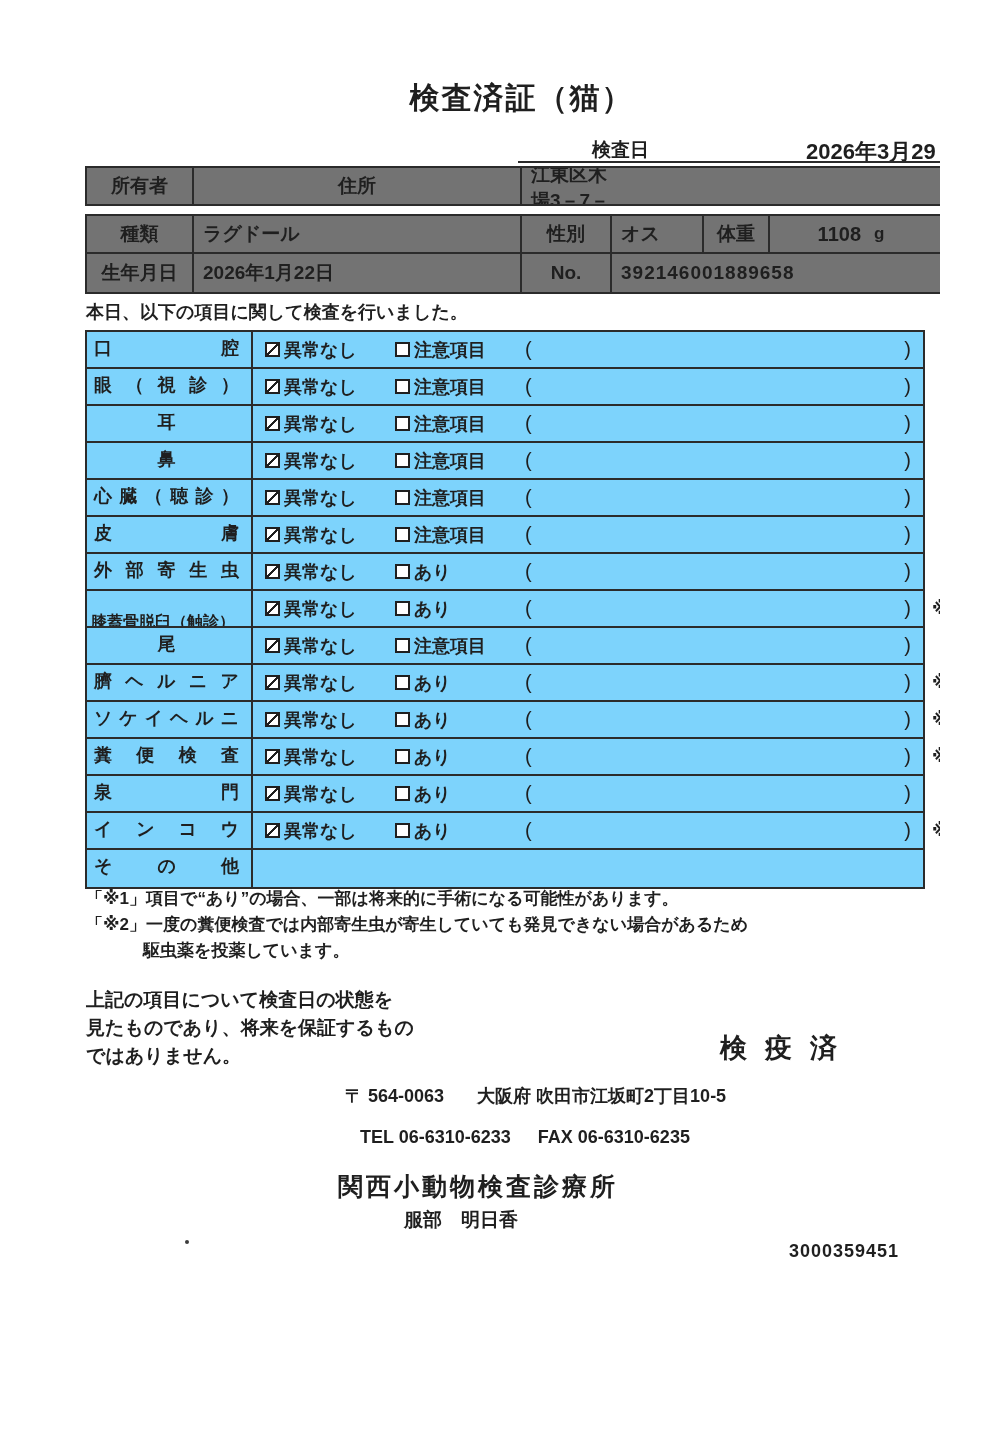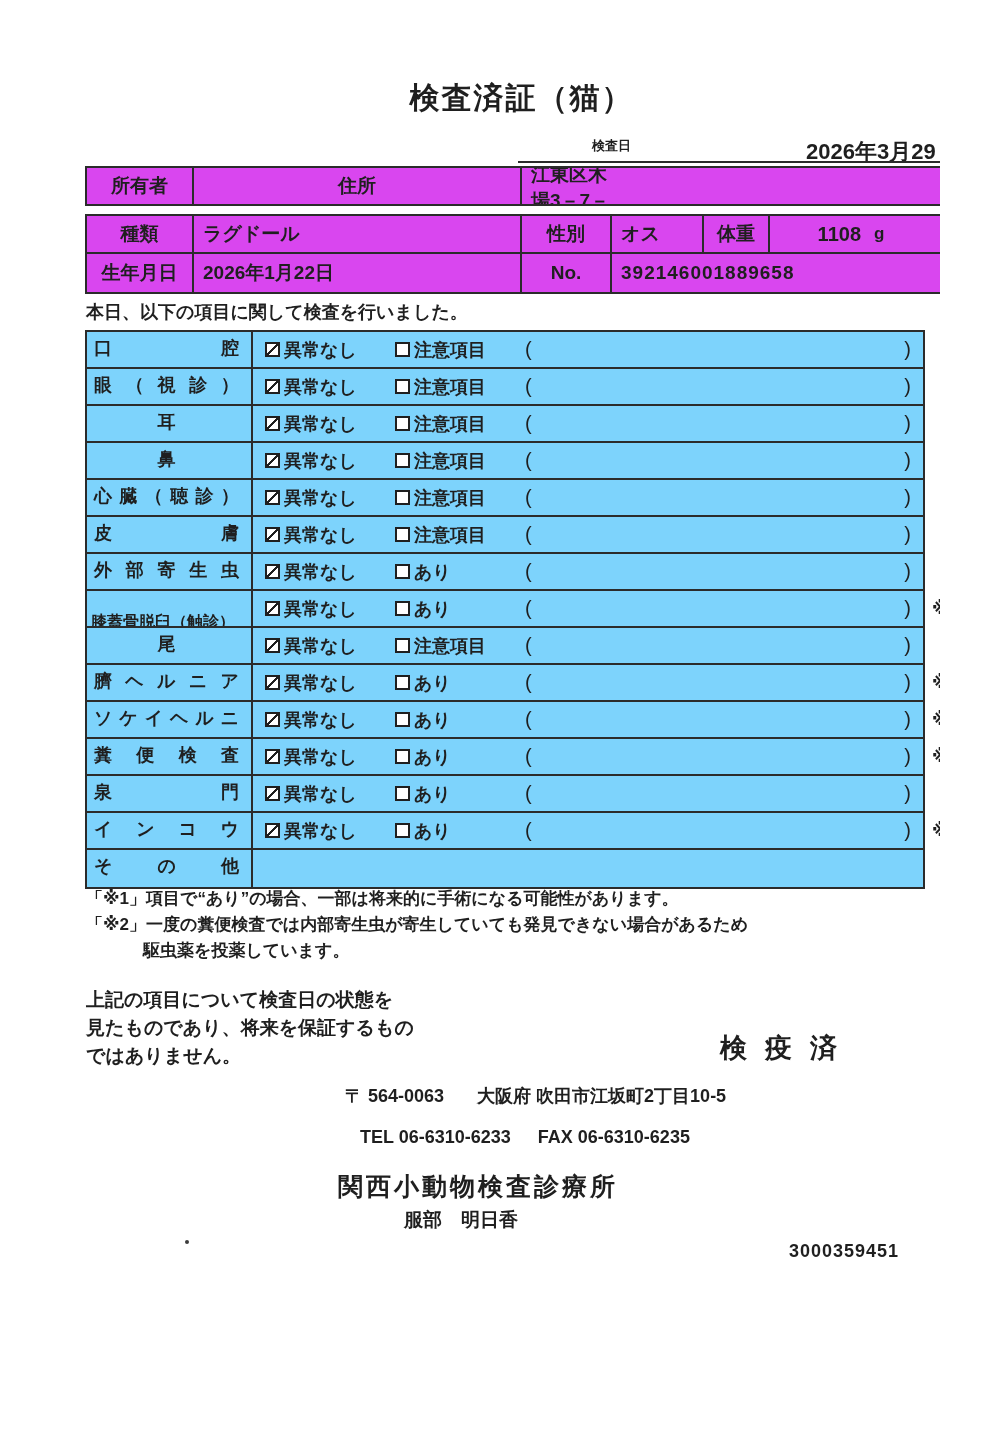--- a/index.html
+++ b/index.html
@@ -16,26 +16,26 @@
     background: #ffffff;
     overflow: hidden;
     font-weight: 600;
   }
 
   
   .title {
     position: absolute; left: 85px; top: 78px; width: 873px;
     text-align: center; font-size: 30px; font-weight: 700; letter-spacing: 2px;
   }
-  .date-label { position: absolute; left: 592px; top: 137px; font-size: 13px; }
+  .date-label { position: absolute; left: 592px; top: 137px; font-size: 19px; }
   .date-value { position: absolute; left: 806px; top: 137px; font-size: 22px; }
   .date-underline { position: absolute; left: 518px; top: 161px; width: 440px; height: 2px; background: var(--line); }
 
   
-  .box { position: absolute; border: 2px solid var(--line); background: #d946ef; }
+  .box { position: absolute; border: 2px solid var(--line); background: #737373; }
   .grid { display: grid; }
   .grid > .cell { display: flex; align-items: center; font-size: 19px; overflow: hidden; }
   .grid > .cell:not(:first-child) { border-left: 2px solid var(--line); }
   .hdr { justify-content: center; }
   .val { padding-left: 9px; }
 
   .owner-table { left: 85px; top: 166px; width: 873px; }
   .owner-table .grid { grid-template-columns: 105px 328px 90px 1fr; height: 36px; }
 
   .animal-table { left: 85px; top: 214px; width: 873px; }

